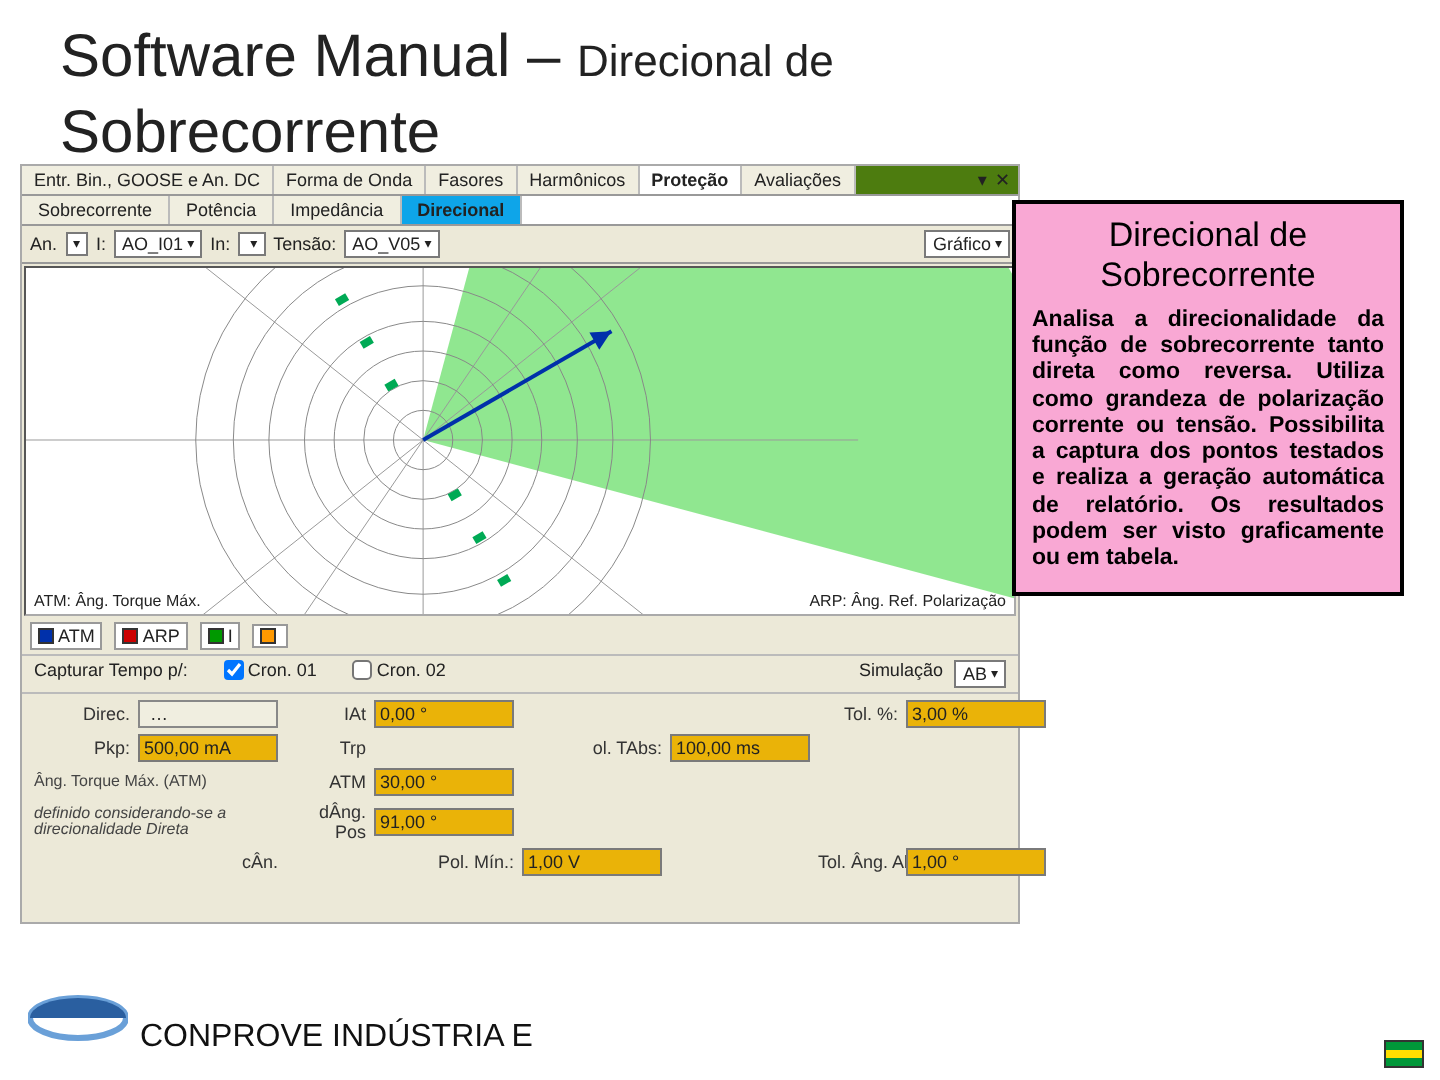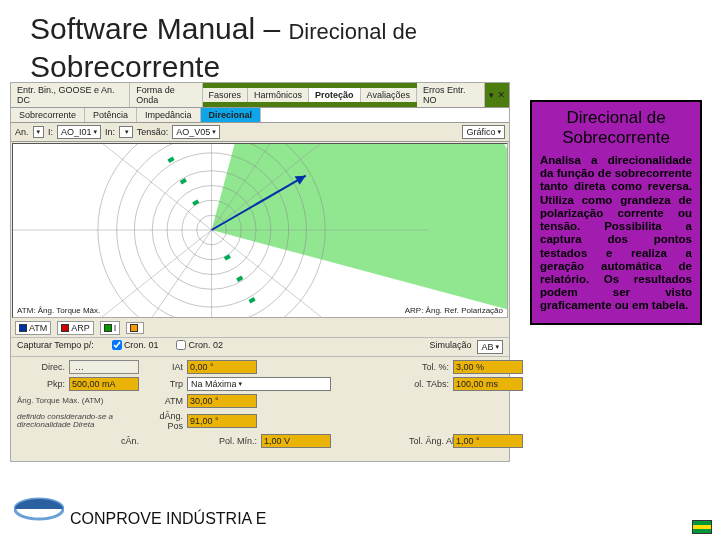--- a/index.html
+++ b/index.html
@@ -62,23 +62,23 @@
   .controls .lbl { text-align:right; color:#333;}
   .inp { background:#eab308; border:1px solid #7a7a7a; padding:1px 2px; font-size:9px;}
   .btn { background:#f0eee0; border:1px solid #888; padding:1px 5px; font-size:9px;}
   .note { grid-column: 1 / 3; font-size:8px; color:#444; line-height:1.05;}
   .cap-row { display:flex; align-items:flex-start; gap:6px; padding:2px 6px; border-top:1px solid #bbb; border-bottom:1px solid #bbb; background:#ece9d8;}
   .chk { display:inline-flex; align-items:center; gap:2px;padding-left:12px;}
   .chk input { width:10px; height:10px;}
   
   .desc-box {
     position:absolute; right:18px; top:100px;
-    width:172px;
+    width:196px;
     border:2px solid #000;
-    background:#a21caf;
+    background:#f9a8d4;
     padding:6px 8px 10px;
   }
   .desc-title { text-align:center; font-size:17px; margin-bottom:6px;}
   .desc-text { font-size:11.5px; text-align:justify; line-height:1.15;font-weight:bold;}
   
   .footer {
     position:absolute; left:70px; bottom:12px;
     font-size:16px; color:#111;
   }
   .swoosh {
@@ -100,21 +100,20 @@
 
 <div class="app">
 
   <div class="tabs-row">
     <div class="tab">Entr. Bin., GOOSE e An. DC</div>
     <div class="tab">Forma de Onda</div>
     <div class="tab">Fasores</div>
     <div class="tab">Harmônicos</div>
     <div class="tab active">Proteção</div>
     <div class="tab">Avaliações</div>
-    <div class="tab">Erros Entr. NO</div>
     <div class="pin-x">
       <span>▾</span>
       <span>✕</span>
     </div>
   </div>
 
   <div class="subtabs-row">
     <div class="subtab">Sobrecorrente</div>
     <div class="subtab">Potência</div>
     <div class="subtab">Impedância</div>
@@ -248,24 +247,20 @@
     <span class="lbl">IAt</span>
     <span class="inp">0,00 °</span>
     <span></span>
       <span></span>
     <span class="lbl">Tol. %:</span>
     <span class="inp">3,00 %</span>
 
     <span class="lbl">Pkp:</span>
     <span class="inp">500,00 mA</span>
     <span class="lbl">Trp</span>
-    <span class="sel" style="grid-column:span 2">
-        <span>Na Máxima</span>
-        <span class="caret">▾</span>
-      </span>
     <span></span>
     <span class="lbl">ol. TAbs:</span>
     <span class="inp">100,00 ms</span>
 
     <span class="note">Âng. Torque Máx. (ATM)</span>
     <span class="lbl">ATM</span>
     <span class="inp">30,00 °</span>
     <span></span>
       <span></span>
       <span></span>

